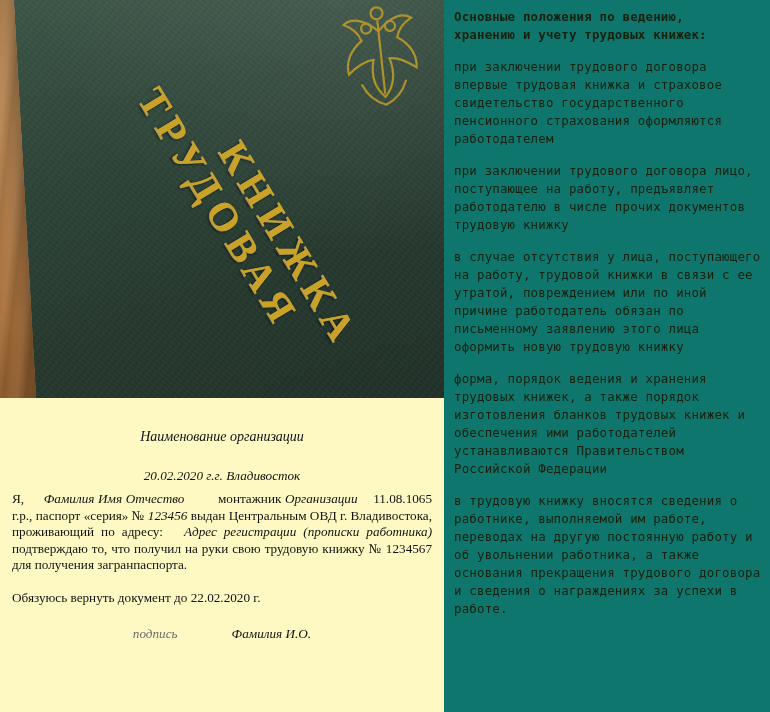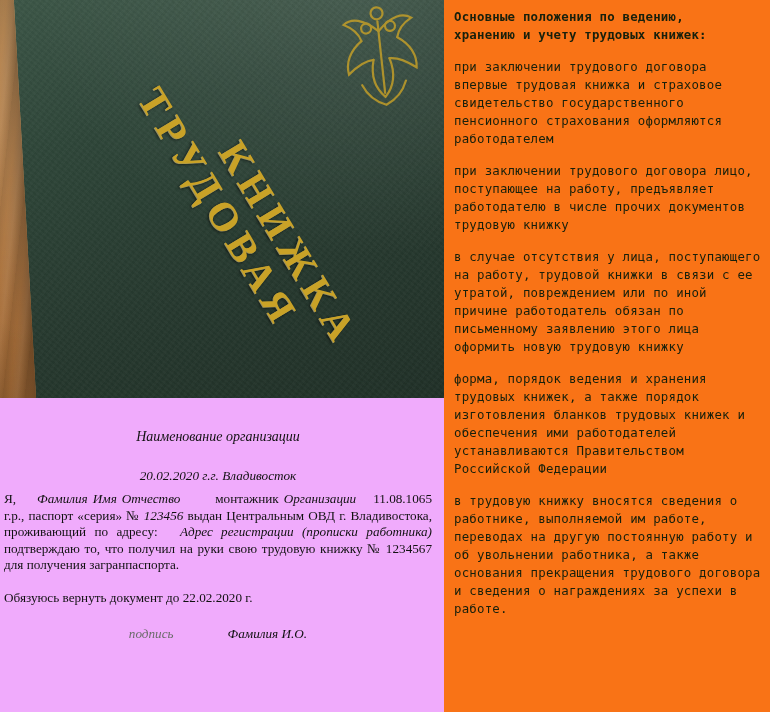--- a/index.html
+++ b/index.html
@@ -103,26 +103,26 @@
     opacity: 0.85;
   }
 
   
   #receipt {
     position: absolute;
     left: 0;
     top: 398px;
     width: 444px;
     height: 314px;
-    background: #f0abfc;
+    background: #fef9c3;
     color: #111111;
     font-family: "Liberation Serif", serif;
     font-size: 13.2px;
     line-height: 1.25;
-    padding: 14px 12px 0 4px;
+    padding: 14px 12px 0 12px;
     box-sizing: border-box;
     overflow: hidden;
   }
   .r-center { text-align: center; }
   .r-italic { font-style: italic; }
   #org-name {
     margin-top: 16px;
     font-style: italic;
     font-size: 14px;
   }
@@ -150,21 +150,21 @@
   }
   #sign-row .sign-label { color: #6b6b6b; }
 
   
   #panel {
     position: absolute;
     left: 444px;
     top: 0;
     width: 326px;
     height: 712px;
-    background: #f97316;
+    background: #0f766e;
     color: #17200c;
     font-family: "DejaVu Sans Mono", monospace;
     font-size: 12.4px;
     line-height: 1.45;
     padding: 8px 6px 0 10px;
     box-sizing: border-box;
     overflow: hidden;
     letter-spacing: 0.2px;
   }
   #panel-heading {

